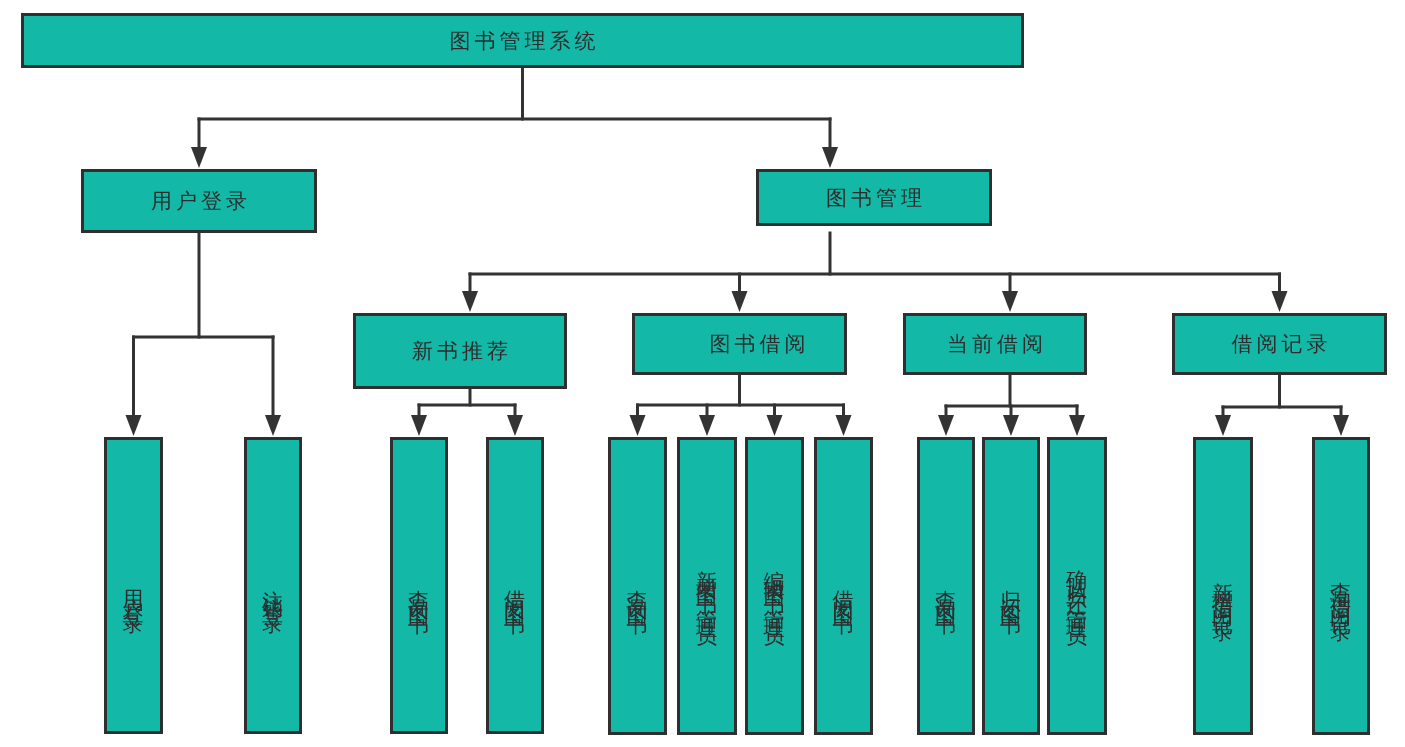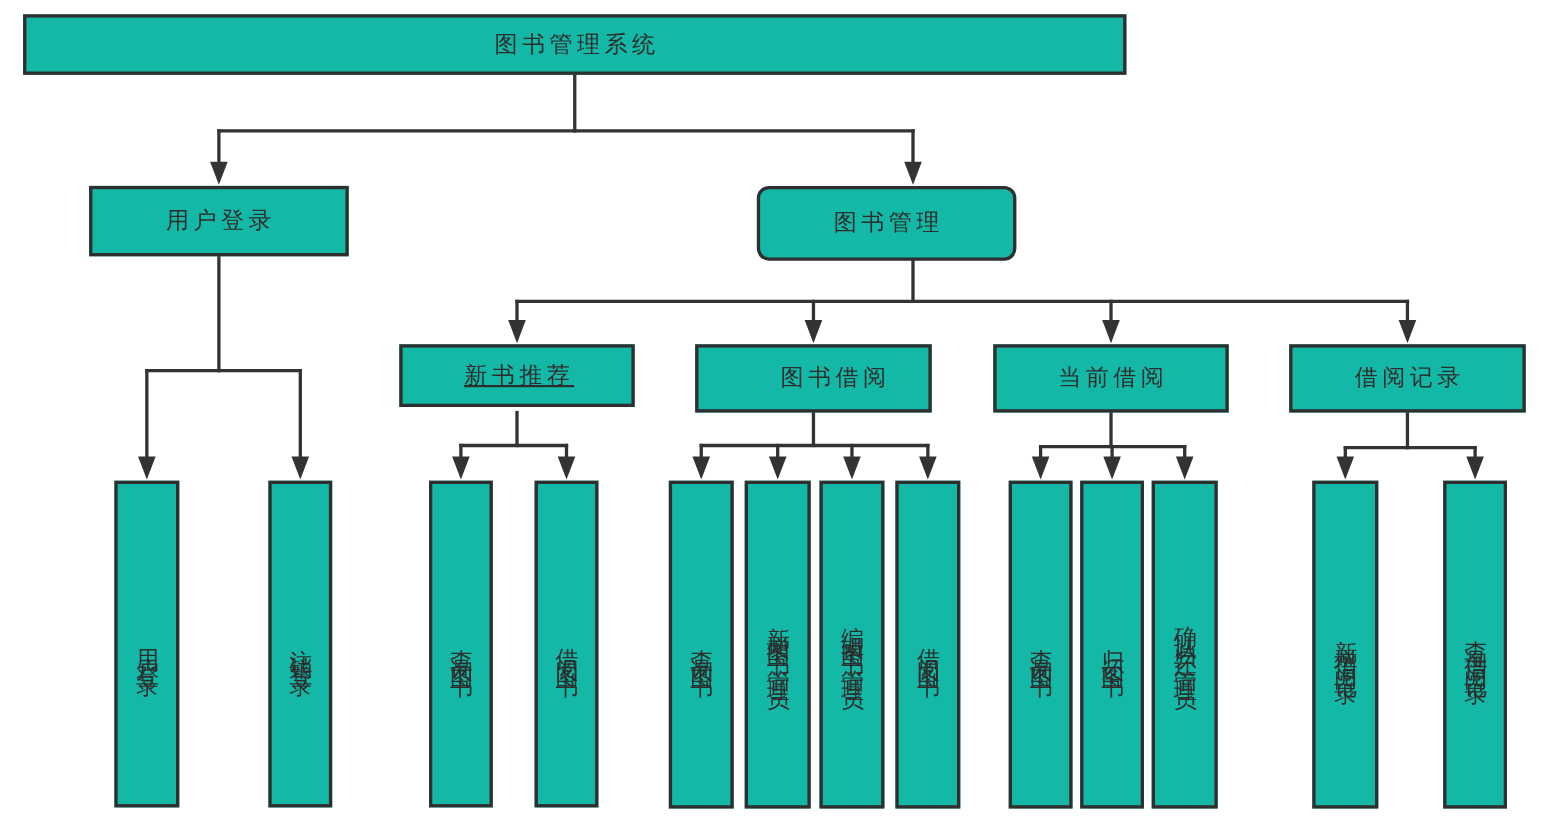--- a/index.html
+++ b/index.html
@@ -126,30 +126,30 @@
       <path d="M 1341 407 L 1341 425"></path>
       <polygon points="1333,415 1349,415 1341,436"></polygon>
     </svg>
   <div id="nodes">
       <div class="node h" style="left: 21px; top: 13px; width: 1003px; height: 55px;">
         <span class="lbl">图书管理系统</span>
       </div>
       <div class="node h" style="left: 81px; top: 169px; width: 236px; height: 64px;">
         <span class="lbl">用户登录</span>
       </div>
-      <div class="node h" style="left: 688px; top: 169px; width: 236px; height: 68px; border-radius: 11px;">
+      <div class="node h" style="left: 756px; top: 169px; width: 236px; height: 57px;">
         <span class="lbl">图书管理</span>
       </div>
-      <div class="node h" style="left: 363px; top: 313px; width: 214px; height: 57px; text-decoration: underline;">
+      <div class="node h" style="left: 353px; top: 313px; width: 214px; height: 76px;">
         <span class="lbl">新书推荐</span>
       </div>
       <div class="node h" style="left: 632px; top: 313px; width: 215px; height: 62px; padding-left: 36px;">
         <span class="lbl">图书借阅</span>
       </div>
-      <div class="node h" style="left: 903px; top: 313px; width: 214px; height: 62px; text-align: right;">
+      <div class="node h" style="left: 903px; top: 313px; width: 184px; height: 62px; text-align: right;">
         <span class="lbl">当前借阅</span>
       </div>
       <div class="node h" style="left: 1172px; top: 313px; width: 215px; height: 62px;">
         <span class="lbl">借阅记录</span>
       </div>
       <div class="node v" style="left: 104px; top: 437px; width: 59px; height: 297px;">
         <span class="lbl">用户登录</span>
       </div>
       <div class="node v" style="left: 244px; top: 437px; width: 58px; height: 297px;">
         <span class="lbl">注销登录</span>

